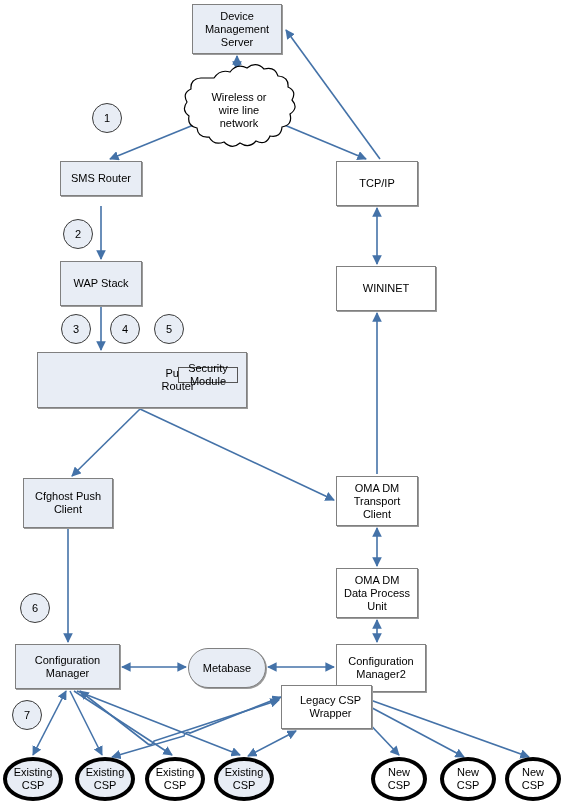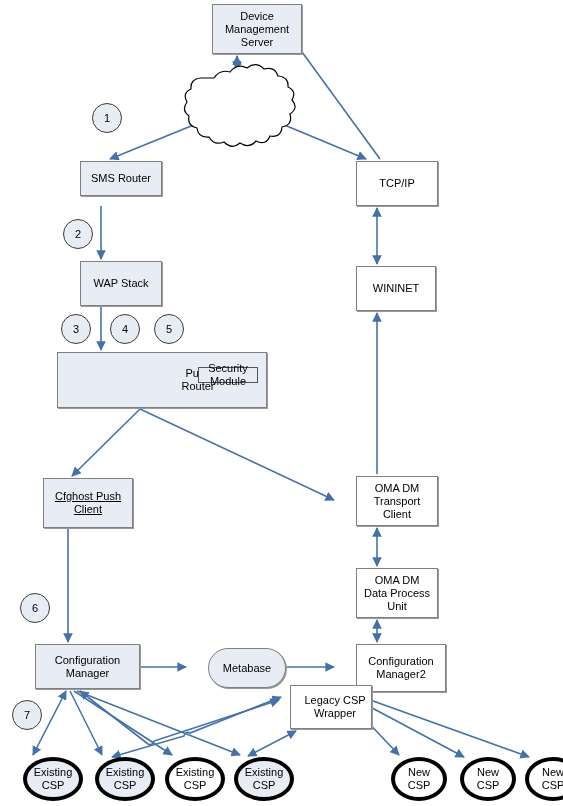--- a/index.html
+++ b/index.html
@@ -28,21 +28,20 @@
     position: absolute;
     box-sizing: border-box;
     display: flex;
     align-items: center;
     justify-content: center;
     text-align: center;
     font-size: 11px;
     line-height: 13px;
     color: #000000;
     z-index: 5;
-    margin-left: 20px;
   }
   .node .label {
     display: block;
     white-space: pre-line;
   }
   .box {
     border: 1px solid #808080;
     box-shadow: 1px 1px 0 0 #9a9a9a;
   }
   .fill-blue { background: #e8edf5; }
@@ -193,47 +192,52 @@
                z"></path>
     </g>
   </svg>
 
   <div class="node box fill-blue" style="left:192px; top:4px; width:90px; height:50px;">
     <span class="label">Device
 Management
 Server</span>
   </div>
 
+  <div class="cloud-node" style="left:191px; top:68px; width:96px; height:84px;">
+    <span class="cloud-text">Wireless or
+wire line
+network</span>
+  </div>
 
   <div class="node box fill-blue" style="left:60px; top:161px; width:82px; height:35px;">
     <span class="label">SMS Router</span>
   </div>
 
   <div class="node box fill-blue" style="left:60px; top:261px; width:82px; height:45px;">
     <span class="label">WAP Stack</span>
   </div>
 
   <div class="node box fill-white" style="left:336px; top:161px; width:82px; height:45px;">
     <span class="label">TCP/IP</span>
   </div>
 
-  <div class="node box fill-white" style="left:336px; top:266px; width:80px; height:45px;">
+  <div class="node box fill-white" style="left:336px; top:266px; width:100px; height:45px;">
     <span class="label">WININET</span>
   </div>
 
   <div class="node box fill-blue" style="left:37px; top:352px; width:210px; height:56px; justify-content:flex-start;">
     <span class="pr-label" style="left:103px; top:14px; width:74px;">Push
 Router</span>
     <div class="inner-box" style="left:140px; top:14px; width:60px; height:16px;">
       <span class="label">Security
 Module</span>
     </div>
   </div>
 
-  <div class="node box fill-blue" style="left:23px; top:478px; width:90px; height:50px;text-decoration:underline;">
+  <div class="node box fill-blue" style="left:23px; top:478px; width:90px; height:50px;">
     <span class="label">Cfghost Push
 Client</span>
   </div>
 
   <div class="node box fill-white" style="left:336px; top:476px; width:82px; height:50px;">
     <span class="label">OMA DM
 Transport
 Client</span>
   </div>
 
@@ -250,21 +254,21 @@
 
   <div class="node box fill-blue rounded" style="left:188px; top:648px; width:78px; height:40px;">
     <span class="label">Metabase</span>
   </div>
 
   <div class="node box fill-white" style="left:336px; top:644px; width:90px; height:48px; z-index:7;">
     <span class="label">Configuration
 Manager2</span>
   </div>
 
-  <div class="node box fill-white" style="left:270px; top:685px; width:82px; height:44px; z-index:8;padding-left:8px;">
+  <div class="node box fill-white" style="left:281px; top:685px; width:91px; height:44px; z-index:8;padding-left:8px;">
     <span class="label">Legacy CSP
 Wrapper</span>
   </div>
 
   <div class="node ellipse fill-blue" style="left:3px; top:757px; width:60px; height:44px;">
     <span class="label">Existing
 CSP</span>
   </div>
   <div class="node ellipse fill-blue" style="left:75px; top:757px; width:60px; height:44px;">
     <span class="label">Existing

